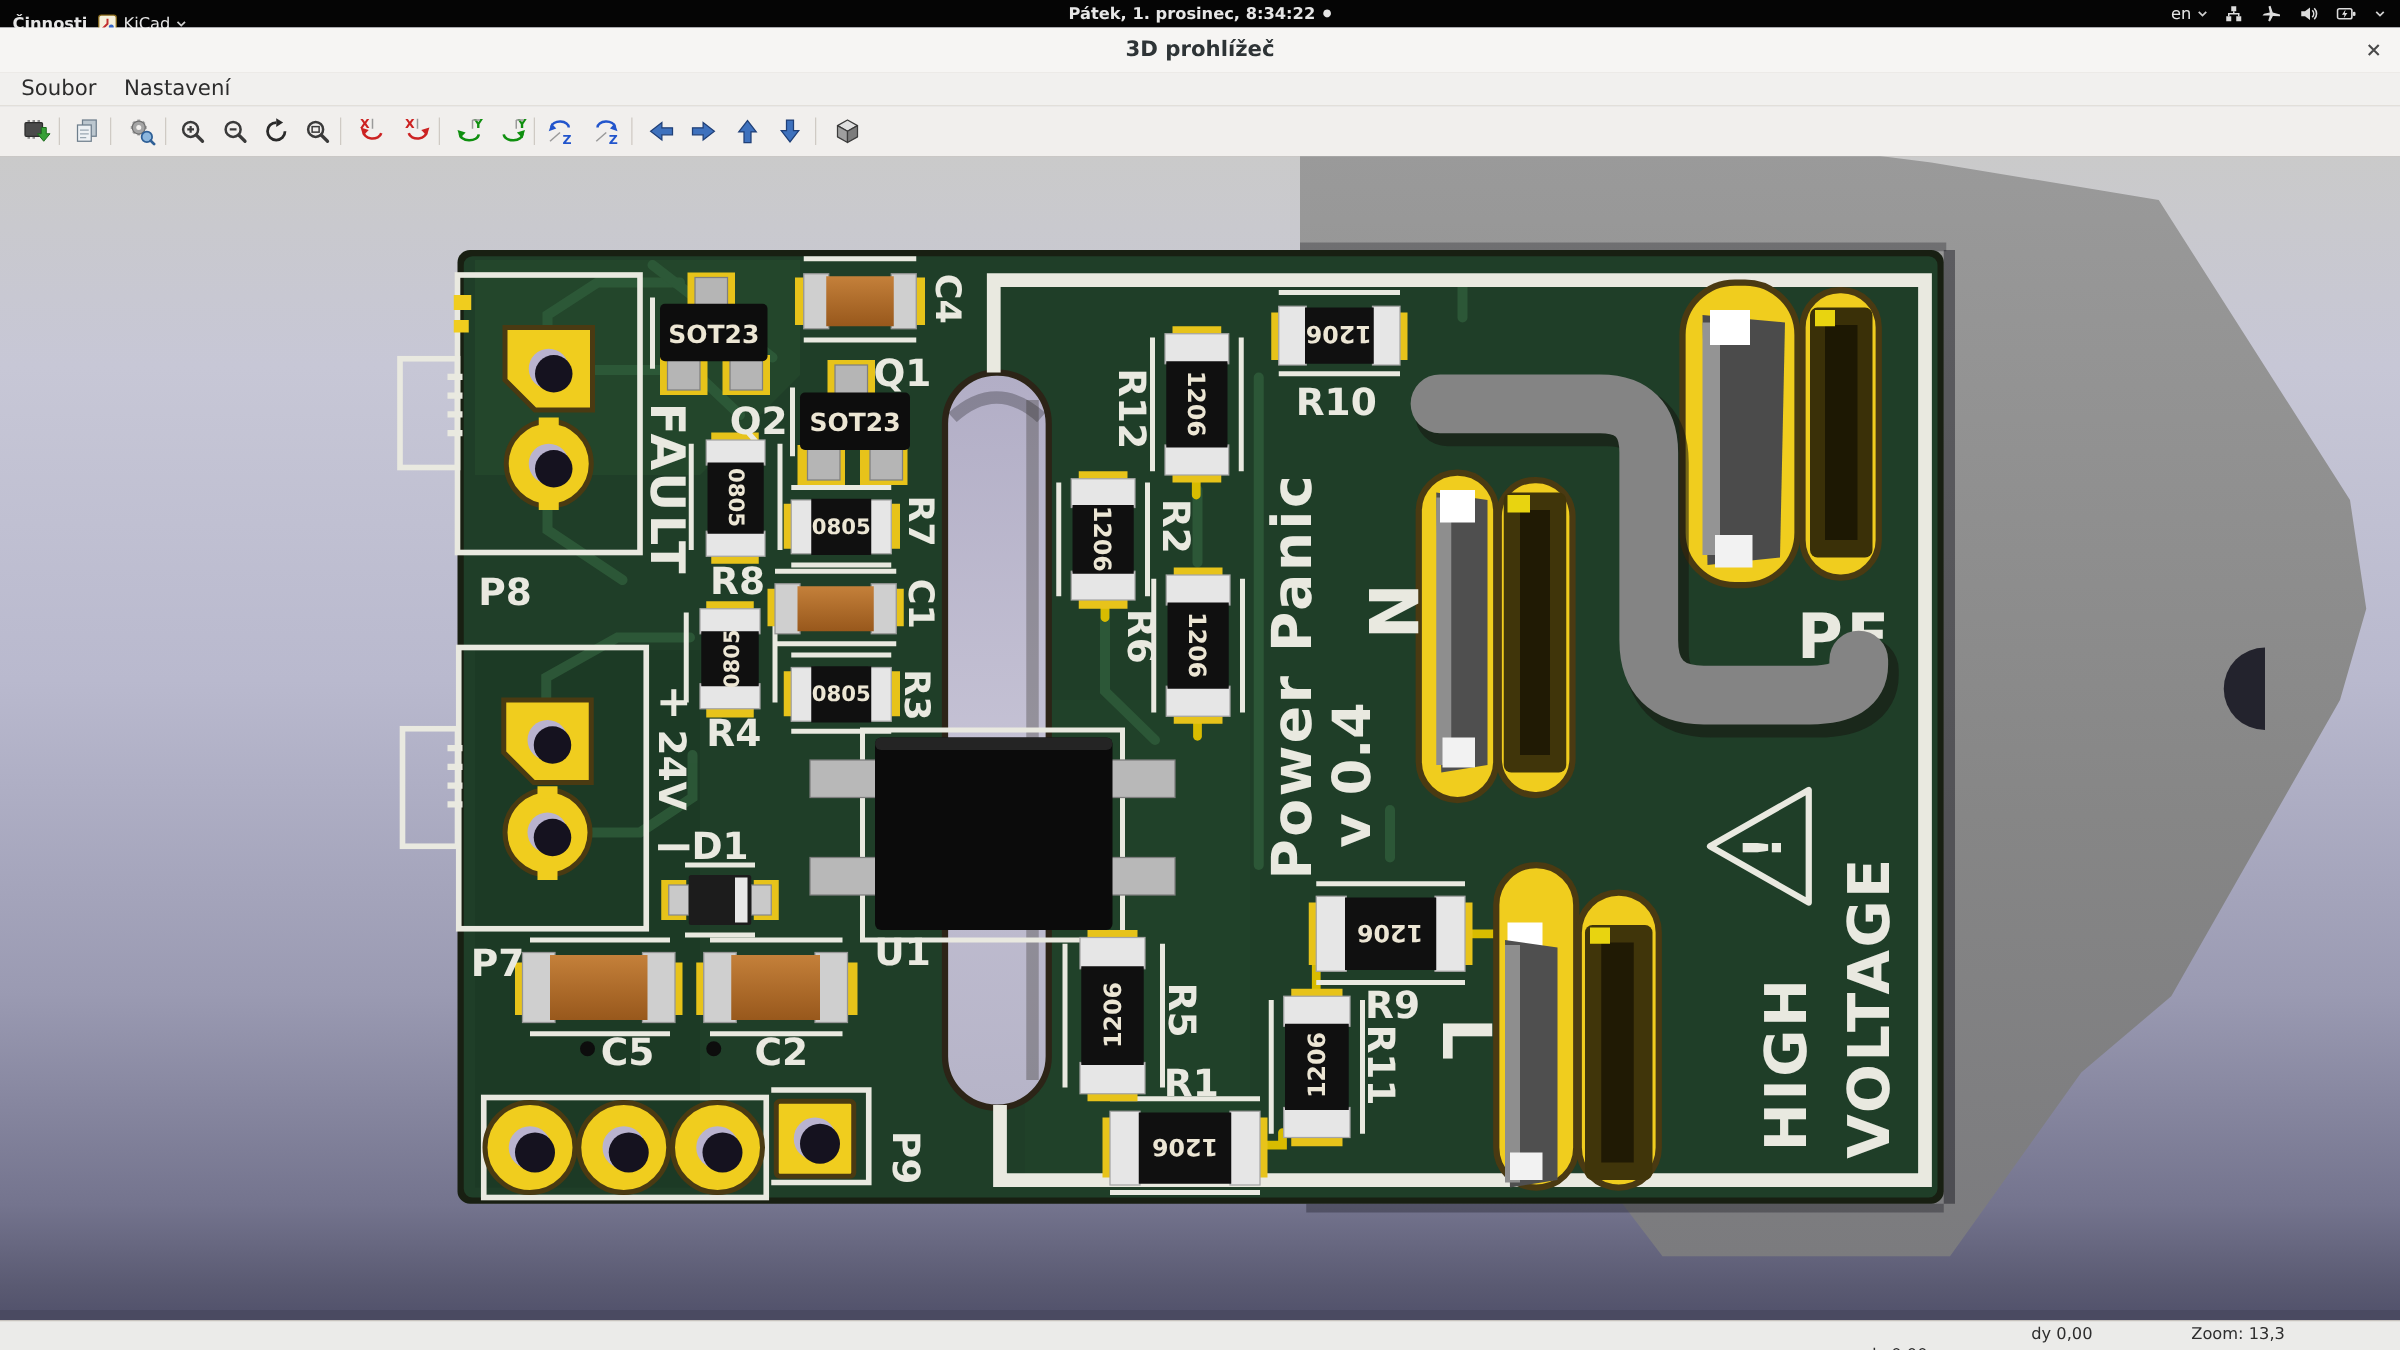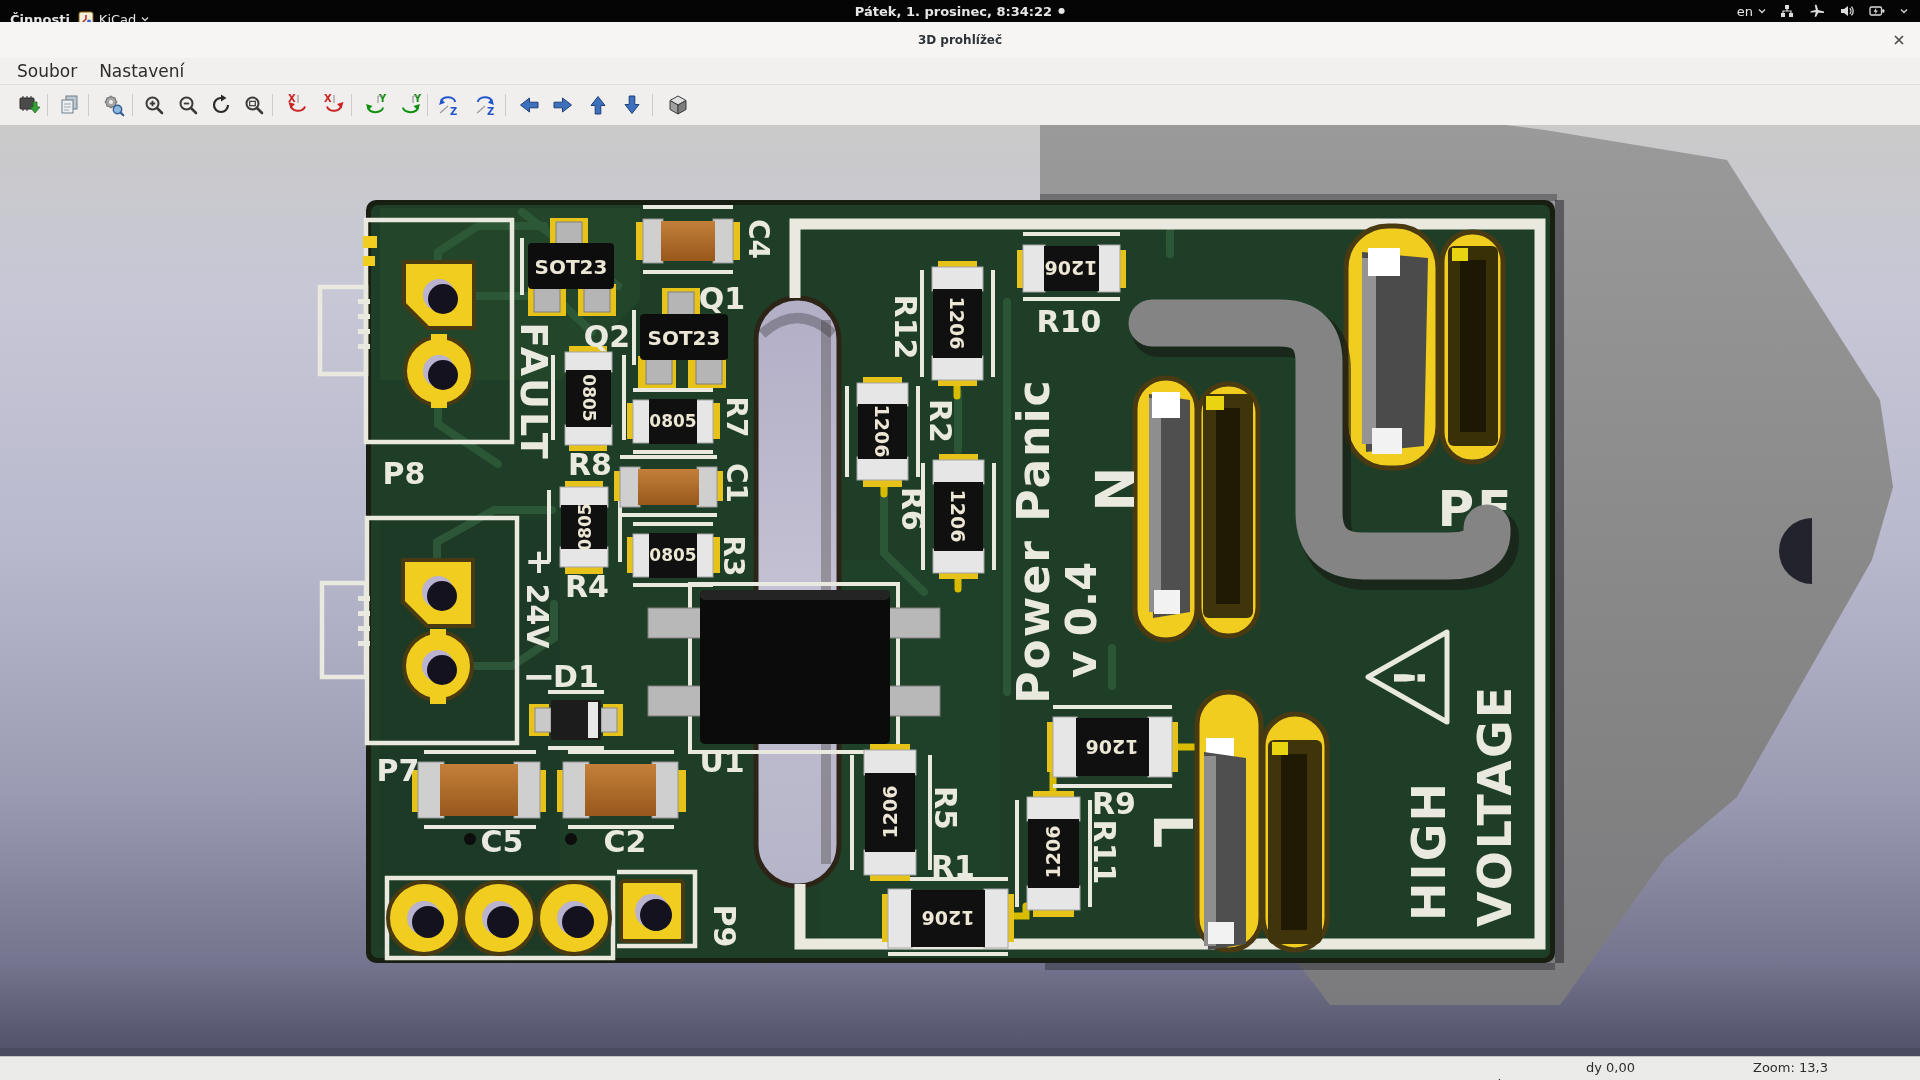--- a/index.html
+++ b/index.html
@@ -15,21 +15,21 @@
   .topbar .centerclock .dot{font-size:8px;line-height:22px;}
   .topbar .right{position:absolute;right:0;top:0;height:22px;display:flex;align-items:center;gap:13px;padding-right:12px;text-align:right;}
   .tb-item{display:flex;align-items:center;gap:5px;height:22px;cursor:default;}
   .tb-item svg{display:block;}
   .activities{font-weight:600;}
 
   
   .titlebar{position:absolute;top:22px;left:0;width:1920px;height:36px;background:#f6f5f3;
             border-bottom:1px solid #d8d3ce;}
   .titlebar .title{position:absolute;left:0;right:0;top:0;height:36px;display:flex;align-items:center;
-            justify-content:center;font-size:12px;font-weight:700;color:#2e3436;}
+            justify-content:center;font-size:17px;font-weight:700;color:#2e3436;}
   .closebtn{position:absolute;right:12px;top:9px;width:18px;height:18px;display:flex;align-items:center;
             justify-content:center;border-radius:50%;}
 
   
   .menubar{position:absolute;top:58px;left:0;width:1920px;height:27px;background:#f1f0ee;
            display:flex;align-items:center;gap:4px;padding-left:8px;box-sizing:border-box;
            border-bottom:1px solid #e2dfda;}
   .menuitem{font-size:17px;color:#2c2c2c;padding:3px 9px;}
 
   
@@ -40,21 +40,21 @@
 
   
   #viewport{position:absolute;top:125px;left:0;}
   .silk{font-family:"DejaVu Sans",sans-serif;fill:#e9e9e0;font-weight:600;}
   .pkg{font-family:"DejaVu Sans",sans-serif;fill:#ece6d4;font-weight:600;}
 
   
   .statusbar{position:absolute;bottom:0;left:0;width:1920px;height:23px;background:#ebebe9;
              border-top:1px solid #c6c2bd;font-size:13px;color:#2e2e2e;}
   .statusbar span{position:absolute;top:0;line-height:22px;}
-  .st-dx{left:1493px;margin-top:17px;} .st-dy{left:1586px;} .st-zoom{left:1753px;}
+  .st-dx{left:1493px;margin-top:17px;} .st-dy{left:1625px;} .st-zoom{left:1753px;}
 </style>
 </head>
 <body>
 
 <div id="screen">
 
   <div class="topbar">
     <div class="left">
       <span class="tb-item activities">Činnosti</span>
       <span class="tb-item">

